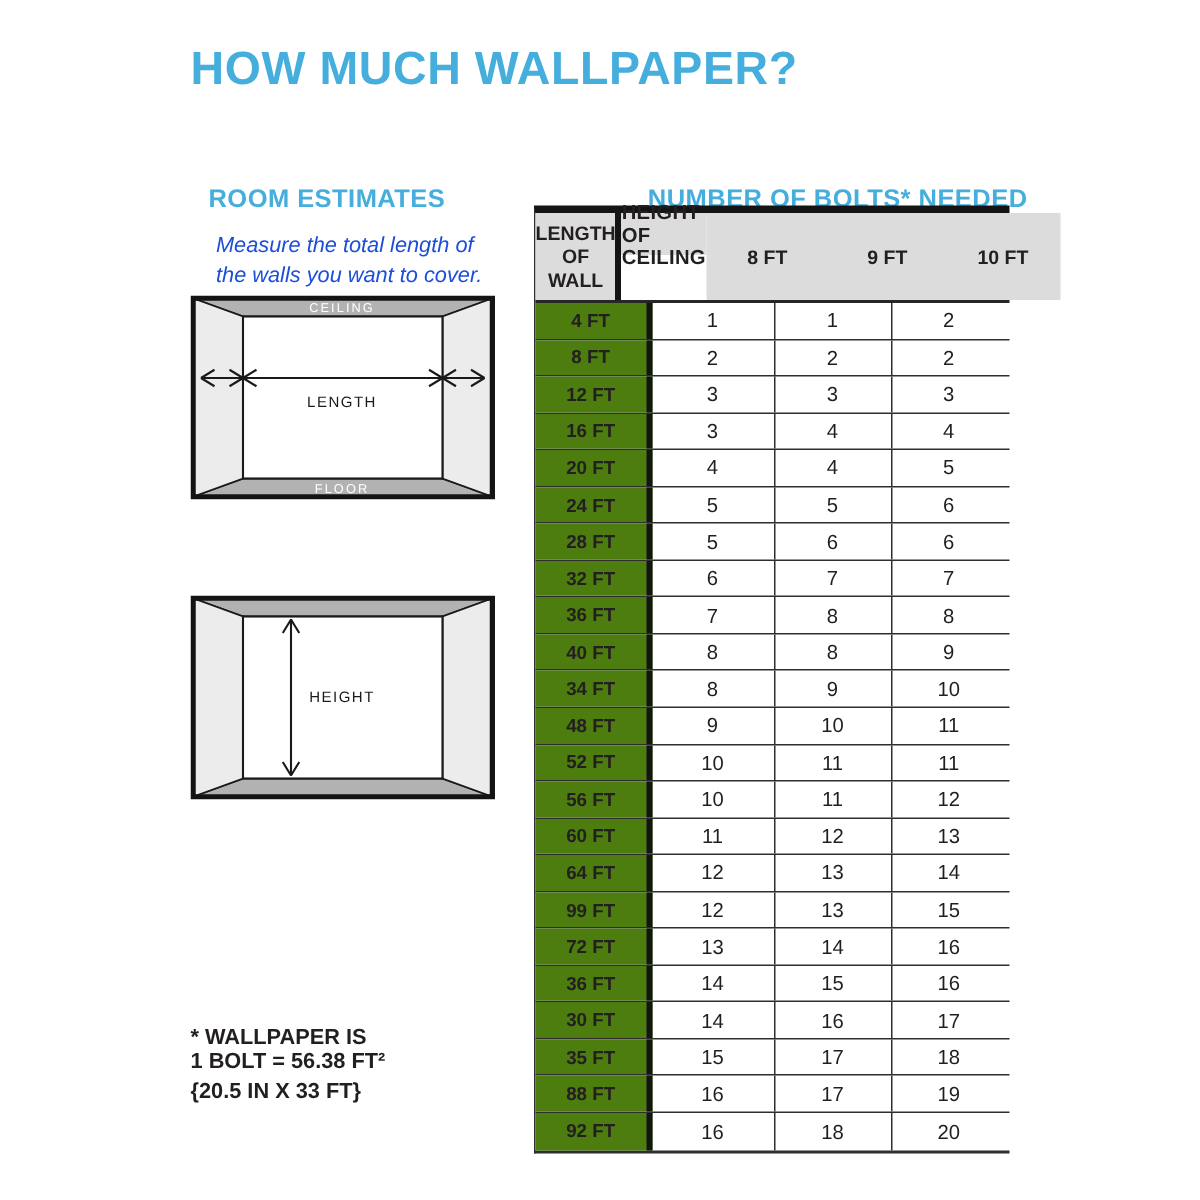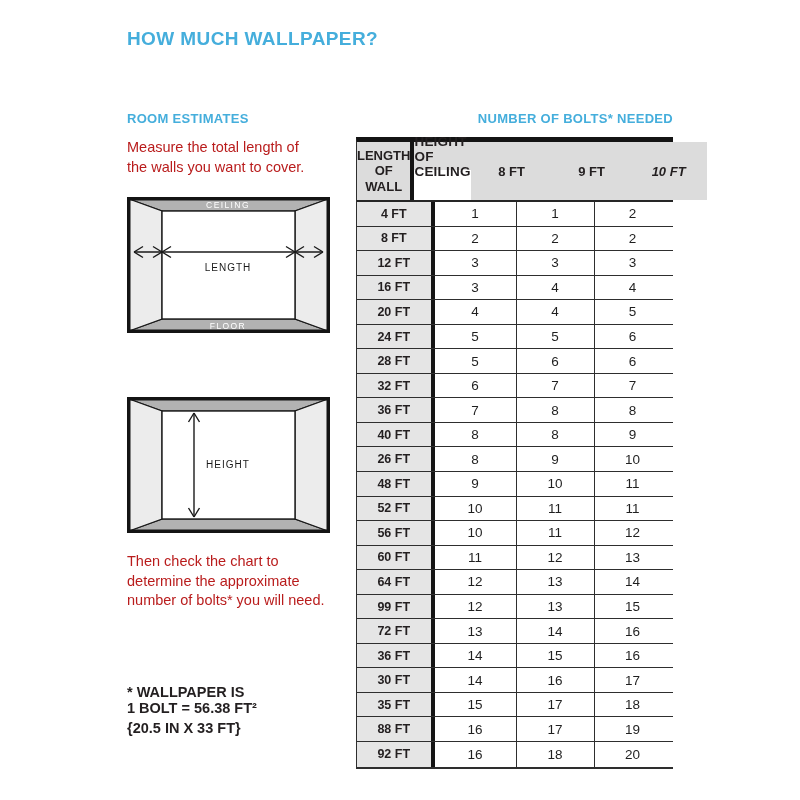--- a/index.html
+++ b/index.html
@@ -1,27 +1,27 @@
 <!DOCTYPE html>
 <html><head>
 <meta charset="utf-8">
 <style>
   html,body{margin:0;padding:0;background:#ffffff;}
   body{width:800px;height:800px;font-family:"Liberation Sans","DejaVu Sans",sans-serif;color:#231f20;}
   .canvas{position:relative;width:800px;height:800px;background:#fff;overflow:hidden;}
 
-  .title{position:absolute;left:127px;top:28px;margin:0;font-size:19px;font-weight:700;
+  .title{position:absolute;left:127px;top:28px;margin:0;font-size:31px;font-weight:700;
          letter-spacing:0.4px;color:#45aedc;}
 
-  .sec-heading{position:absolute;margin:0;font-size:13px;font-weight:700;letter-spacing:0.3px;color:#45aedc;}
+  .sec-heading{position:absolute;margin:12px;font-size:17px;font-weight:700;letter-spacing:0.3px;color:#45aedc;}
   .room-heading{left:127px;top:111px;}
   .table-heading{left:356px;top:111px;width:317px;text-align:right;}
 
-  .step{position:absolute;left:127px;margin:0;font-size:14.5px;line-height:19.5px;
-        white-space:pre-line;color:#b91c1c;}
+  .step{position:absolute;left:127px;margin:17px;font-size:14.5px;line-height:19.5px;
+        white-space:pre-line;color:#1d4ed8;font-style:italic;}
   .step1{top:138px;}
   .step2{top:345px;}
   .step3{top:552px;}
 
   .diagram{position:absolute;left:127px;}
   .d1{top:197px;}
   .d2{top:397px;}
 
   .note{position:absolute;left:127px;top:644px;font-size:14.5px;font-weight:700;line-height:19px;margin-top:39px;}
   .note .indent{padding-left:9px;}
@@ -37,27 +37,27 @@
               display:flex;align-items:center;justify-content:center;text-align:center;
               font-size:13px;font-weight:700;line-height:15.5px;white-space:pre-line;}
   .right-head{flex:1;display:flex;flex-direction:row;justify-content:flex-end;}
   .group-head{height:31px;background:#dcdcdc;border-bottom:3px solid #ffffff;
               display:flex;align-items:center;justify-content:center;
               font-size:13.5px;font-weight:700;letter-spacing:0.2px;}
   .sub-heads{flex:1;background:#dcdcdc;display:flex;}
   .sub{display:flex;align-items:center;justify-content:center;font-size:13px;font-weight:700;}
   .sub.s1{width:82px;}
   .sub.s2{width:78px;}
-  .sub.s3{width:76px;font-style:italic;}
+  .sub.s3{width:76px;}
 
   .tbody{border-top:2px solid #262626;}
   .trow{display:flex;height:24.55px;border-bottom:1.5px solid #2e2e2e;}
   .trow:last-child{border-bottom:none;}
   .cell{display:flex;align-items:center;justify-content:center;}
-  .cell.label{width:77.5px;background:#e5e5e5;border-right:4px solid #141414;
+  .cell.label{width:77.5px;background:#4d7c0f;border-right:4px solid #141414;
               font-size:12.5px;font-weight:700;}
   .cell.v{font-size:13.5px;color:#1f1f1f;}
   .cell.v1{width:82px;border-right:1.5px solid #2e2e2e;}
   .cell.v2{width:78px;border-right:1.5px solid #2e2e2e;}
   .cell.v3{width:76px;}
 
   svg text{font-family:"Liberation Sans","DejaVu Sans",sans-serif;}
 </style>
 </head>
 <body>
@@ -101,23 +101,20 @@
     <rect x="35" y="14" width="133" height="108" fill="#ffffff" stroke="#1a1a1a" stroke-width="1.4"></rect>
     <rect x="1.75" y="1.75" width="199.5" height="132.5" fill="none" stroke="#141414" stroke-width="3.5"></rect>
     <g stroke="#1a1a1a" stroke-width="1.4" fill="none">
       <line x1="67" y1="16" x2="67" y2="120"></line>
       <path d="M67,16 L61.5,25 M67,16 L72.5,25"></path>
       <path d="M67,120 L61.5,111 M67,120 L72.5,111"></path>
     </g>
     <text x="101" y="71" text-anchor="middle" font-size="10" letter-spacing="1" fill="#1a1a1a">HEIGHT</text>
   </svg>
 
-  <p class="step step3">Then check the chart to
-determine the approximate
-number of bolts* you will need.</p>
 
   <div class="note">
     <div>* WALLPAPER IS</div>
   </div>
 
   <div class="boltinfo">
     <div>1 BOLT = 56.38 FT²</div>
     <div>{20.5 IN X 33 FT}</div>
   </div>
 
@@ -201,21 +198,21 @@
   </div>
 
   <div class="trow">
     <div class="cell label">40 FT</div>
     <div class="cell v v1">8</div>
     <div class="cell v v2">8</div>
     <div class="cell v v3">9</div>
   </div>
 
   <div class="trow">
-    <div class="cell label">26 FT</div>
+    <div class="cell label">34 FT</div>
     <div class="cell v v1">8</div>
     <div class="cell v v2">9</div>
     <div class="cell v v3">10</div>
   </div>
 
   <div class="trow">
     <div class="cell label">48 FT</div>
     <div class="cell v v1">9</div>
     <div class="cell v v2">10</div>
     <div class="cell v v3">11</div>

